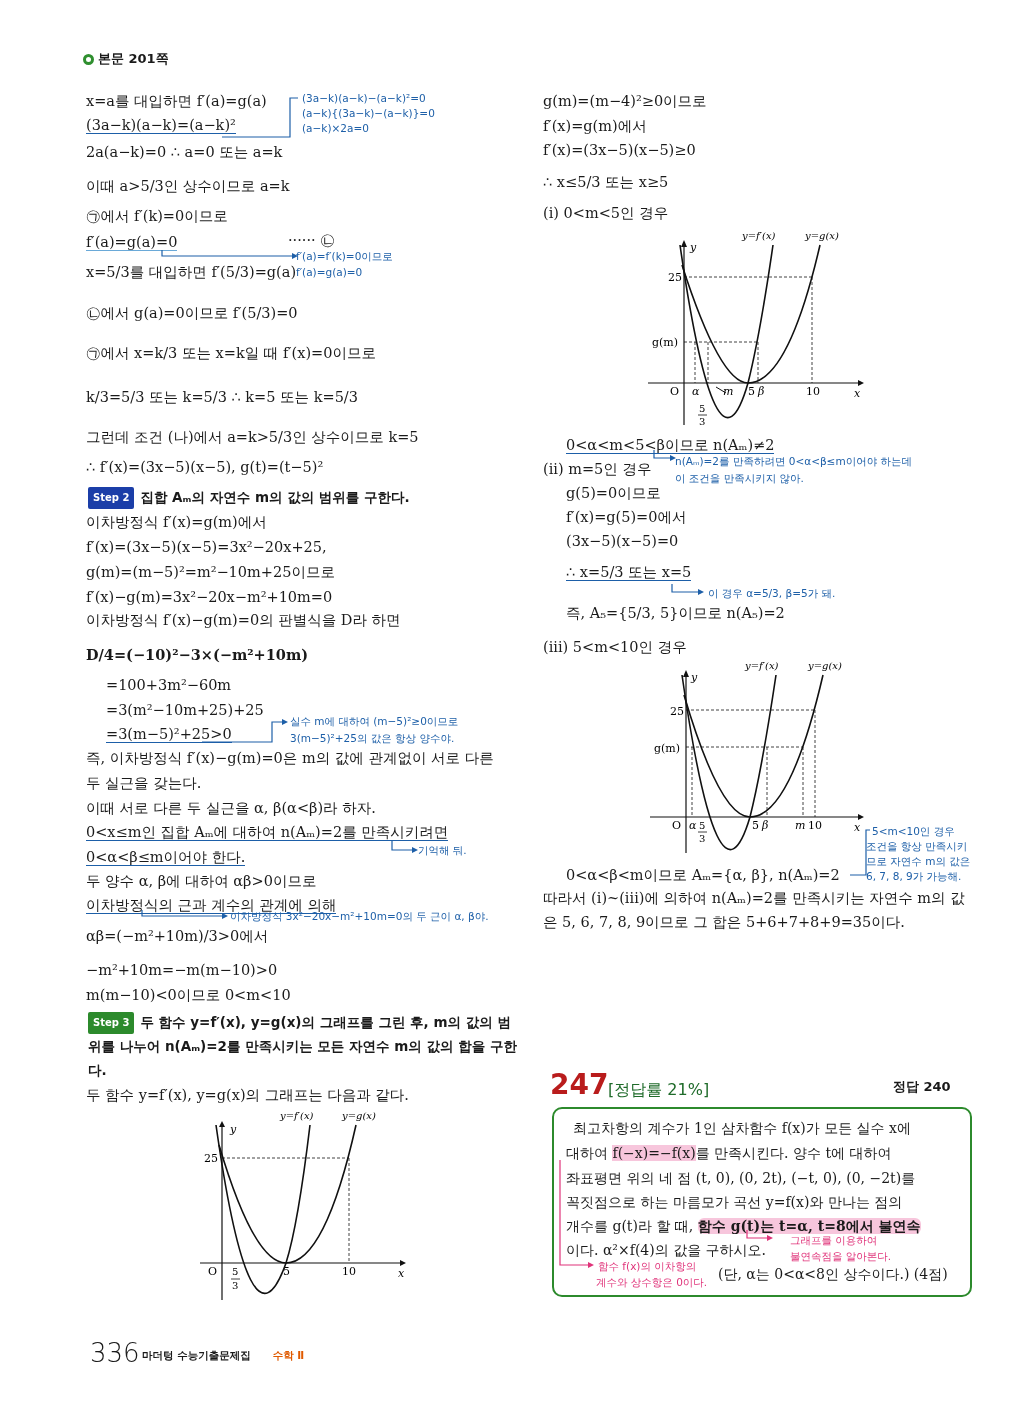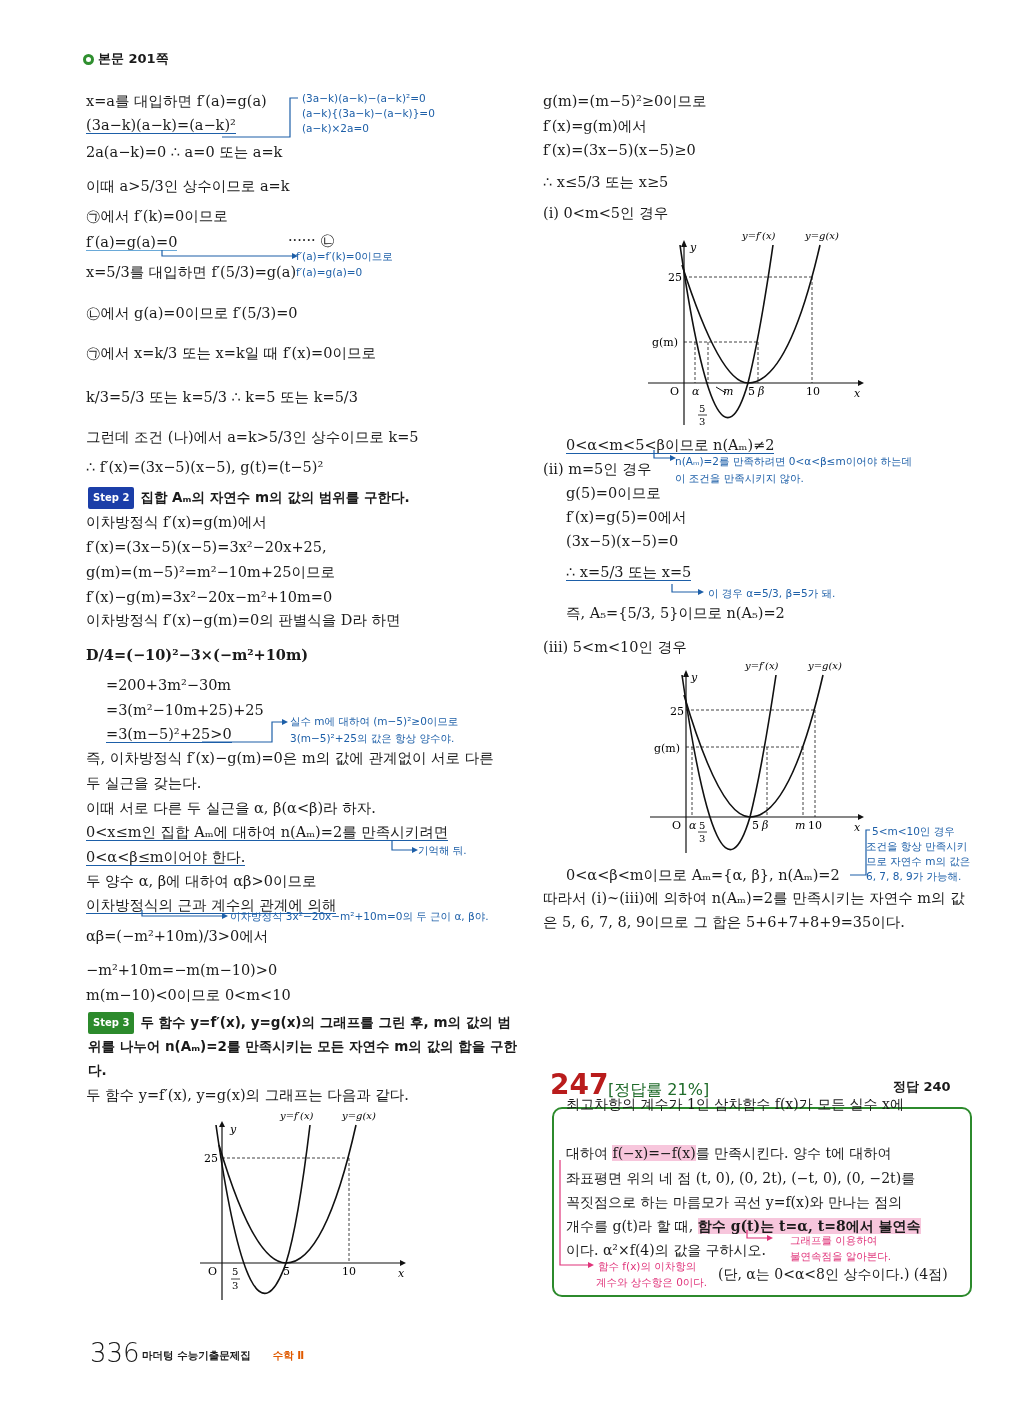--- a/index.html
+++ b/index.html
@@ -63,21 +63,21 @@
 <div class="line sans" style="left:88px;top:487px;font-weight:bold;font-size:13.5px;">
   <span class="step step2">Step 2</span><span>집합 Aₘ의 자연수 m의 값의 범위를 구한다.</span>
 </div>
 
 <div class="line" style="left:86px;top:512px;">이차방정식 f′(x)=g(m)에서</div>
 <div class="line" style="left:86px;top:537px;">f′(x)=(3x−5)(x−5)=3x²−20x+25,</div>
 <div class="line" style="left:86px;top:562px;">g(m)=(m−5)²=m²−10m+25이므로</div>
 <div class="line" style="left:86px;top:587px;">f′(x)−g(m)=3x²−20x−m²+10m=0</div>
 <div class="line" style="left:86px;top:610px;">이차방정식 f′(x)−g(m)=0의 판별식을 D라 하면</div>
 <div class="line" style="left:86px;top:645px;font-weight:bold;">D/4=(−10)²−3×(−m²+10m)</div>
-<div class="line" style="left:106px;top:675px;">=200+3m²−30m</div>
+<div class="line" style="left:106px;top:675px;">=100+3m²−60m</div>
 <div class="line" style="left:106px;top:700px;">=3(m²−10m+25)+25</div>
 <div class="line" style="left:106px;top:724px;"><span class="ul">=3(m−5)²+25&gt;0</span></div>
 <svg class="abs" style="left:200px;top:716px;" width="90" height="30">
   <polyline points="2,26 72,26 72,6 82,6" fill="none" stroke="#1d5fa8" stroke-width="1.2"></polyline>
   <polygon points="82,3 88,6 82,9" fill="#1d5fa8"></polygon>
 </svg>
 <div class="note" style="left:290px;top:714px;">실수 m에 대하여 (m−5)²≥0이므로</div>
 <div class="note" style="left:290px;top:731px;">3(m−5)²+25의 값은 항상 양수야.</div>
 
 <div class="line" style="left:86px;top:748px;">즉, 이차방정식 f′(x)−g(m)=0은 m의 값에 관계없이 서로 다른</div>
@@ -123,21 +123,21 @@
   <text x="93" y="170" font-size="11">5</text>
   <text x="152" y="170" font-size="11">10</text>
   <line x1="32" y1="53" x2="159" y2="53" stroke="#111" stroke-dasharray="3,2" stroke-width="0.8"></line>
   <line x1="159" y1="53" x2="159" y2="158" stroke="#111" stroke-dasharray="3,2" stroke-width="0.8"></line>
   <path d="M 26 20 Q 60 260 96 158 Q 108 120 120 20" fill="none" stroke="#111" stroke-width="1.6"></path>
   <path d="M 29 40 Q 64 158 96 158 Q 135 158 166 20" fill="none" stroke="#111" stroke-width="1.6"></path>
   <text x="90" y="14" font-size="10" font-style="italic">y=f′(x)</text>
   <text x="152" y="14" font-size="10" font-style="italic">y=g(x)</text>
 </svg>
 
-<div class="line" style="left:543px;top:91px;">g(m)=(m−5)²≥0이므로</div>
+<div class="line" style="left:543px;top:91px;">g(m)=(m−4)²≥0이므로</div>
 <div class="line" style="left:543px;top:116px;">f′(x)=g(m)에서</div>
 <div class="line" style="left:543px;top:140px;">f′(x)=(3x−5)(x−5)≥0</div>
 <div class="line" style="left:543px;top:172px;">∴ x≤5/3 또는 x≥5</div>
 <div class="line" style="left:543px;top:203px;">(i) 0&lt;m&lt;5인 경우</div>
 
 <svg class="abs" style="left:630px;top:225px;" width="250" height="205">
   <line x1="18" y1="158" x2="228" y2="158" stroke="#111" stroke-width="1.2"></line>
   <polygon points="228,155 234,158 228,161" fill="#111"></polygon>
   <line x1="54" y1="200" x2="54" y2="18" stroke="#111" stroke-width="1.2"></line>
   <polygon points="51,22 54,15 57,22" fill="#111"></polygon>
@@ -226,25 +226,25 @@
 <div class="note" style="left:866px;top:869px;font-size:10.5px;">6, 7, 8, 9가 가능해.</div>
 <div class="line" style="left:566px;top:865px;">0&lt;α&lt;β&lt;m이므로 Aₘ={α, β}, n(Aₘ)=2</div>
 <div class="line" style="left:543px;top:888px;">따라서 (i)~(iii)에 의하여 n(Aₘ)=2를 만족시키는 자연수 m의 값</div>
 <div class="line" style="left:543px;top:912px;">은 5, 6, 7, 8, 9이므로 그 합은 5+6+7+8+9=35이다.</div>
 
 <div class="abs sans" style="left:550px;top:1068px;font-size:28px;font-weight:bold;color:#b91c1c;">247</div>
 <div class="abs sans" style="left:608px;top:1080px;font-size:16px;font-weight:normal;color:#1f6b2a;">[정답률 21%]</div>
 <div class="abs sans" style="left:893px;top:1078px;font-size:13px;font-weight:bold;">정답 240</div>
 
 <div class="qbox"></div>
-<div class="qline" style="top:1094px;">최고차항의 계수가 1인 삼차함수 f(x)가 모든 실수 x에</div>
+<div class="qline" style="top:1118px;margin-left:7px;">최고차항의 계수가 1인 삼차함수 f(x)가 모든 실수 x에</div>
 <div class="qline" style="top:1143px;"><span>대하여</span> <span class="hl">f(−x)=−f(x)</span><span>를 만족시킨다. 양수 t에 대하여</span></div>
 <div class="qline" style="top:1168px;">좌표평면 위의 네 점 (t, 0), (0, 2t), (−t, 0), (0, −2t)를</div>
 <div class="qline" style="top:1192px;">꼭짓점으로 하는 마름모가 곡선 y=f(x)와 만나는 점의</div>
-<div class="qline" style="top:1216px;"><span>개수를 g(t)라 할 때,</span> <span class="hl" style="font-weight:bold;">함수 g(t)는 t=α, t=8에서 불연속</span></div>
+<div class="qline" style="top:1216px;"><span>개수를 g(t)라 할 때,</span> <span class="hl" style="font-weight:bold;border-radius:6px;">함수 g(t)는 t=α, t=8에서 불연속</span></div>
 <div class="qline" style="top:1240px;">이다. α²×f(4)의 값을 구하시오.</div>
 <div class="qline" style="left:718px;top:1264px;">(단, α는 0&lt;α&lt;8인 상수이다.) (4점)</div>
 
 <svg class="abs" style="left:745px;top:1230px;" width="30" height="14">
   <polyline points="2,0 2,8 22,8" fill="none" stroke="#e0337a" stroke-width="1.2"></polyline>
   <polygon points="22,5 28,8 22,11" fill="#e0337a"></polygon>
 </svg>
 <div class="note pink" style="left:790px;top:1233px;">그래프를 이용하여</div>
 <div class="note pink" style="left:790px;top:1249px;">불연속점을 알아본다.</div>
 <svg class="abs" style="left:556px;top:1160px;" width="40" height="110">

